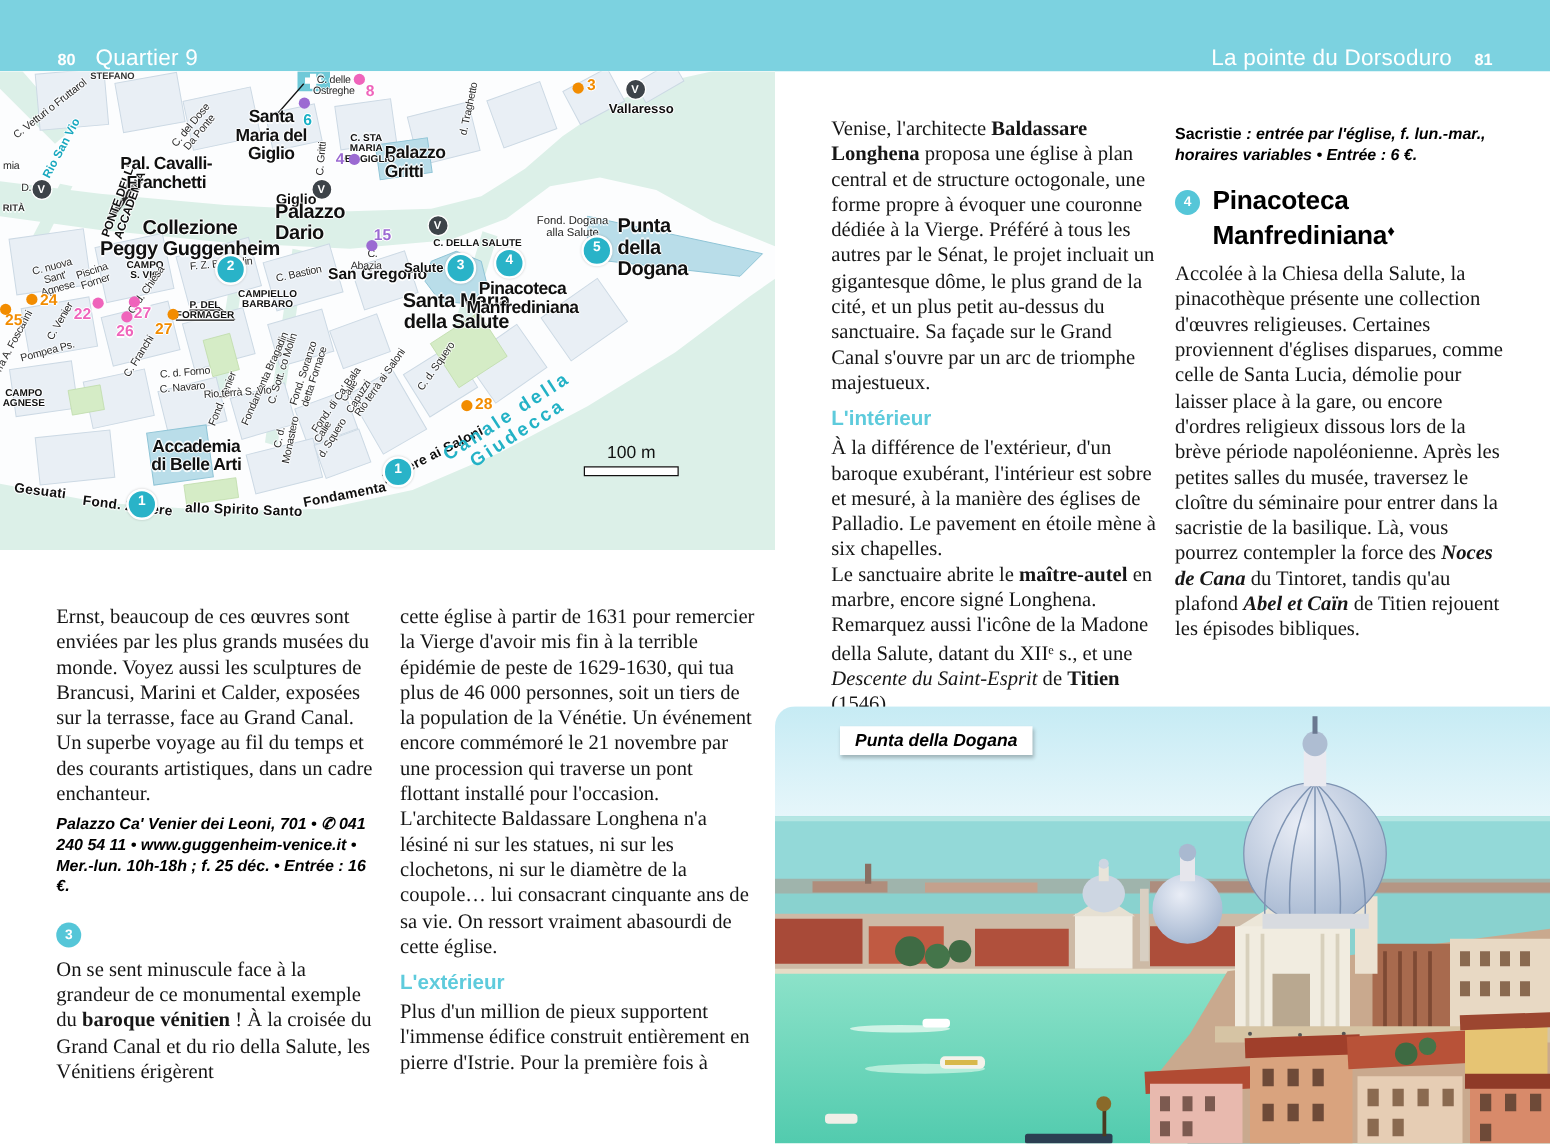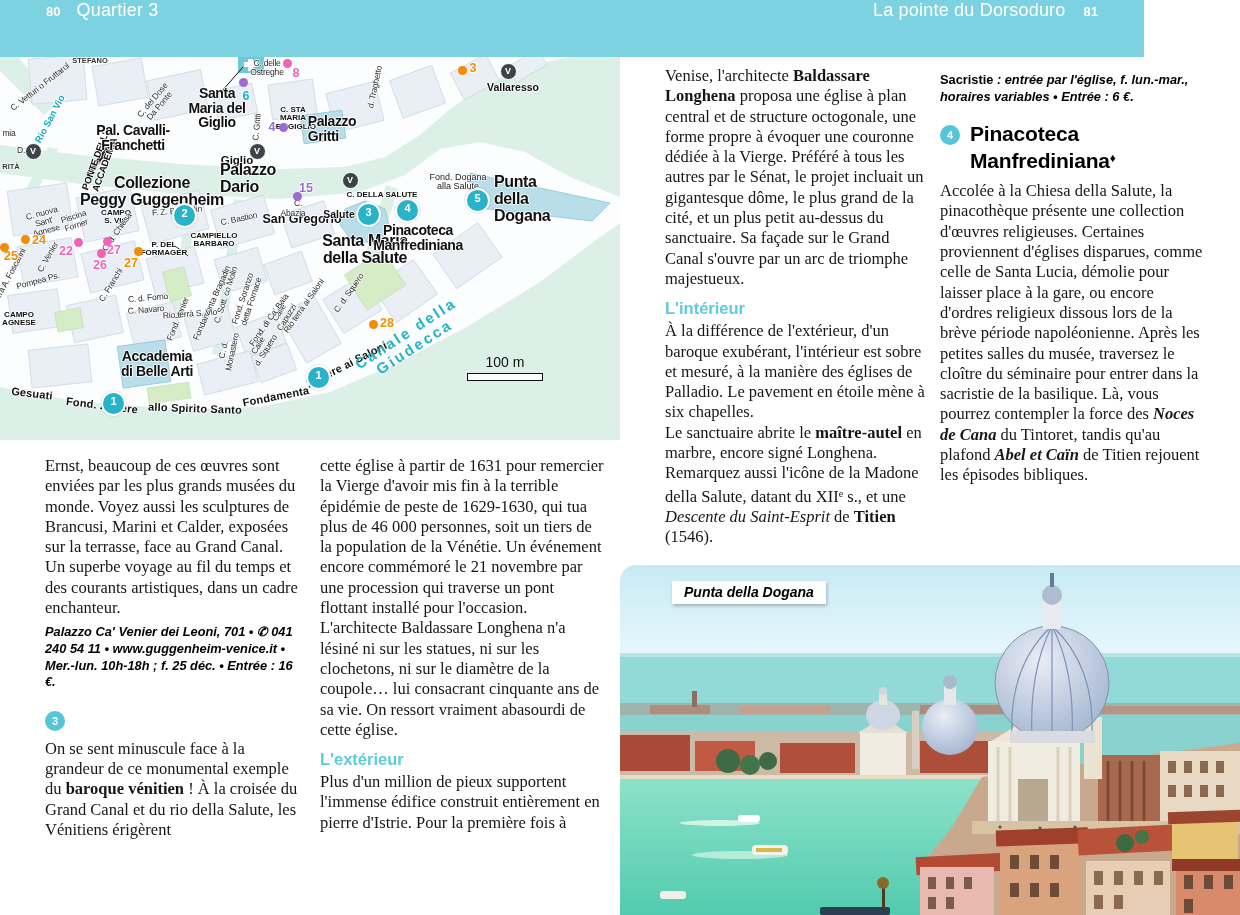--- a/index.html
+++ b/index.html
@@ -1,20 +1,20 @@
 <!DOCTYPE html>
 <html><head>
 <meta charset="utf-8">
 <style>
   html,body{margin:0;padding:0;background:#fff;}
   .page{position:relative;width:1240px;height:915px;background:#fff;overflow:hidden;
         font-family:"Liberation Serif",serif;color:#141414;}
   
-  header{position:absolute;left:0;top:0;width:1144px;height:57px;background:#7cd2e0;
-         display:flex;align-items:flex-start;justify-content:space-between;color:#fff;
+  header{position:absolute;left:0;top:0;width:1240px;height:57px;background:#7cd2e0;
+         display:flex;align-items:flex-end;justify-content:space-between;color:#fff;
          font-family:"Liberation Sans",sans-serif;}
   .h-left{margin-left:46px;display:flex;align-items:baseline;gap:16px;}
   .h-right{margin-right:46px;display:flex;align-items:baseline;gap:18px;}
   .pagenum{font-weight:bold;font-size:13px;}
   .h-title{font-size:18px;letter-spacing:.2px;}
   
   .map{position:absolute;left:0;top:57px;width:620px;height:383px;background:#fdfefe;overflow:hidden;}
   .map svg{position:absolute;left:0;top:0;}
   .map-labels{position:absolute;left:0;top:0;width:620px;height:383px;}
   .ml{position:absolute;white-space:pre-line;text-align:center;line-height:1.05;
@@ -44,21 +44,21 @@
   .c-pink{color:#ef64bb;}   .mk-dot.c-pink{background:#ef64bb;}
   .c-purple{color:#9b6ad2;} .mk-dot.c-purple{background:#9b6ad2;}
   .c-teal{color:#19b0c6;}
   .mk-vap{position:absolute;width:15px;height:15px;margin:-8.5px 0 0 -8.5px;border-radius:50%;
       background:#3d4349;border:1.5px solid #fff;color:#fff;text-align:center;
       font:bold 9px/15px "Liberation Sans",sans-serif;}
   .scalebar{position:absolute;left:467px;top:296px;width:76px;text-align:center;}
   .scale-text{font:14px "Liberation Sans",sans-serif;color:#111;}
   .scale-bar{margin-top:2px;width:74px;height:6px;background:#fff;border:1.3px solid #111;}
   
-  .col{position:absolute;}
+  .col{position:absolute;margin-top:27px;}
   .c1{left:45px;top:456px;width:256px;}
   .c2{left:320px;top:456px;width:284px;}
   .c3{left:665px;top:66px;width:262px;}
   .c4{left:940px;top:66px;width:263px;}
   p.body{margin:0;font-size:16.5px;line-height:20.3px;color:#161616;}
   p.body .b{font-weight:bold;} p.body .i{font-style:italic;}
   p.body .bi{font-weight:bold;font-style:italic;}
   p.body .sup{font-size:10px;vertical-align:5px;}
   p.info{margin:6px 0 0 0;font-family:"Liberation Sans",sans-serif;font-weight:bold;font-style:italic;
          font-size:12.8px;line-height:16.6px;color:#000;}
@@ -78,21 +78,21 @@
          font:bold italic 14px "Liberation Sans",sans-serif;color:#000;box-shadow:1px 2px 3px rgba(0,0,0,.25);}
 </style>
 </head>
 <body>
 
 <div class="page">
 
   <header>
     <div class="h-left">
       <span class="pagenum">80</span>
-      <span class="h-title">Quartier 3</span>
+      <span class="h-title">Quartier 9</span>
     </div>
     <div class="h-right">
       <span class="h-title">La pointe du Dorsoduro</span>
       <span class="pagenum">81</span>
     </div>
   </header>
 
   <div class="map">
     <svg width="620" height="383" viewBox="0 0 620 383">
 
@@ -205,21 +205,21 @@
         <span class="ml poi" style="left: 418px; top: 181px; transform: translate(-50%, -50%);">Pinacoteca
 Manfrediniana</span>
         <span class="ml poi-lg ta-l" style="left: 536px; top: 142px; transform: translate(-50%, -50%);">Punta
 della Dogana</span>
         <span class="ml poi" style="left: 157px; top: 307px; transform: translate(-50%, -50%);">Accademia
 di Belle Arti</span>
         <span class="ml poi-sm" style="left: 513px; top: 31px; transform: translate(-50%, -50%);">Vallaresso</span>
         <span class="ml poi-sm" style="left: 339px; top: 110px; transform: translate(-50%, -50%); margin-top: 48px;">Salute</span>
         <span class="ml caps-sm" style="left: 116px; top: 160px; transform: translate(-50%, -50%);">CAMPO
 S. VIO</span>
-        <span class="ml caps-sm" style="left: 164px; top: 192px; transform: translate(-50%, -50%);">P. DEL
+        <span class="ml caps-sm" style="left: 164px; top: 192px; transform: translate(-50%, -50%); text-decoration: underline;">P. DEL
 FORMAGER</span>
         <span class="ml caps-sm" style="left: 214px; top: 183px; transform: translate(-50%, -50%);">CAMPIELLO
 BARBARO</span>
         <span class="ml street" style="left: 239px; top: 162px; transform: translate(-50%, -50%) rotate(-12deg);">C. Bastion</span>
         <span class="ml street" style="left: 298px; top: 146px; transform: translate(-50%, -50%);">C.</span>
         <span class="ml street" style="left: 293px; top: 156px; transform: translate(-50%, -50%);">Abazia</span>
         <span class="ml street" style="left: 75px; top: 164px; transform: translate(-50%, -50%) rotate(-18deg);">Piscina
 Forner</span>
         <span class="ml street" style="left: 44px; top: 165px; transform: translate(-50%, -50%) rotate(-15deg);">C. nuova
 Sant'

